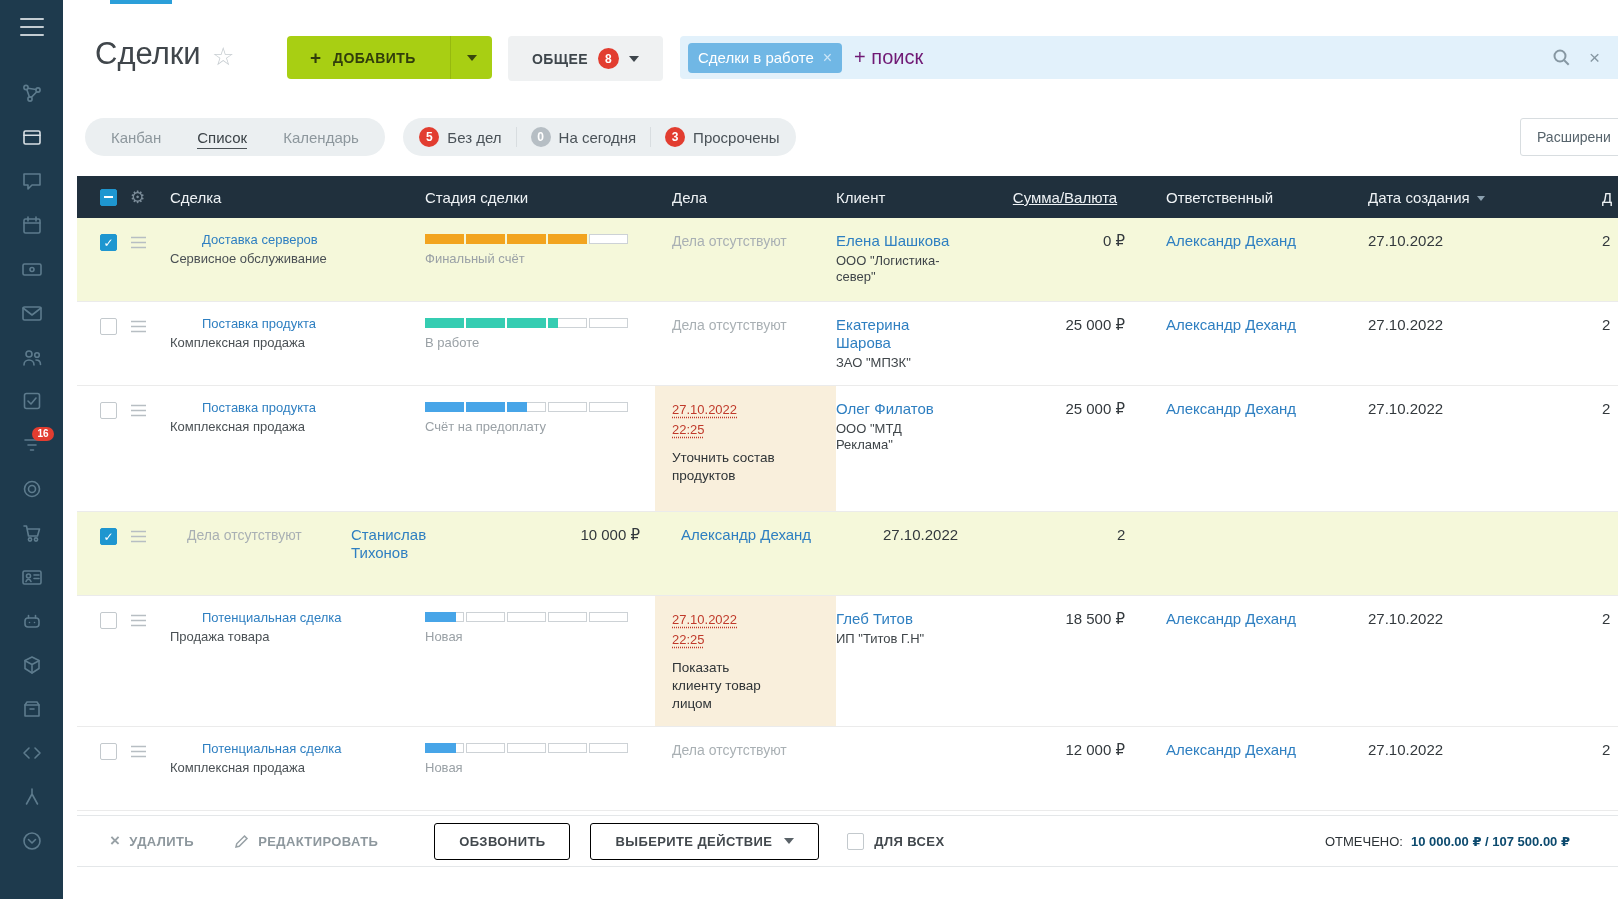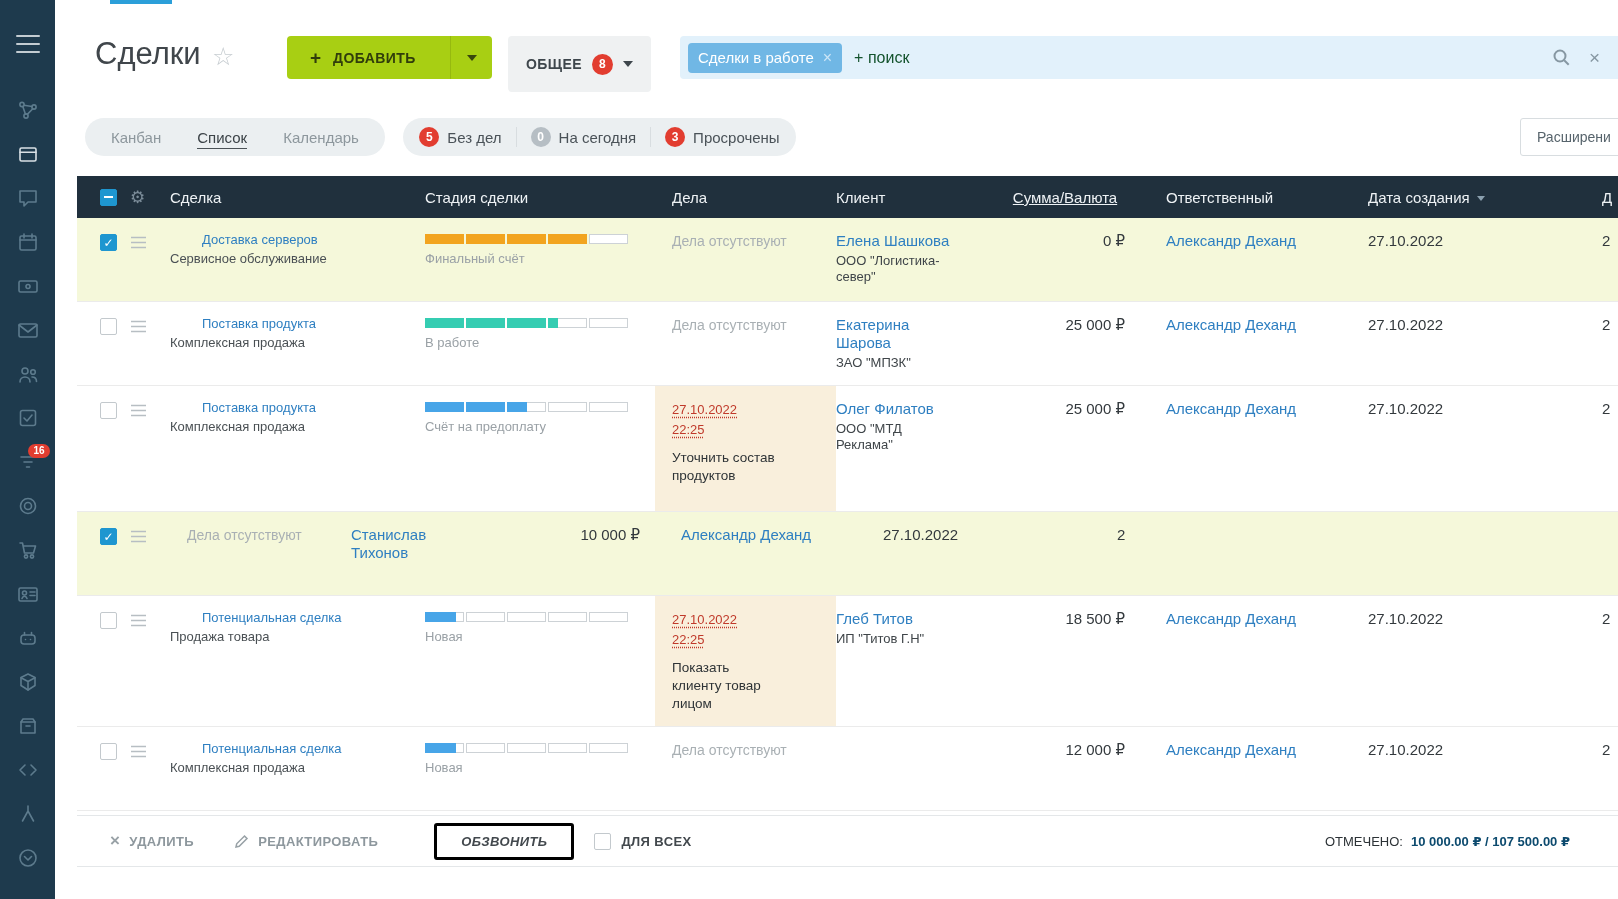--- a/index.html
+++ b/index.html
@@ -1,51 +1,51 @@
 <!DOCTYPE html>
 <html><head>
 <meta charset="utf-8">
 <style>
   * { box-sizing: border-box; }
   html,body { margin:0; padding:0; }
   body { font-family: "Liberation Sans","DejaVu Sans",sans-serif; background:#fff; }
   .app { position:relative; width:1618px; height:899px; overflow:hidden; background:#fff; }
 
   
-  .sidebar { position:absolute; left:0; top:0; width:55px; height:899px; background:#1e3a4d; display:flex; flex-direction:column; align-items:center; padding-top:35px; }
+  .sidebar { position:absolute; left:0; top:0; width:63px; height:899px; background:#1e3a4d; display:flex; flex-direction:column; align-items:center; padding-top:18px; }
   .burger { width:24px; height:18px; display:flex; flex-direction:column; justify-content:space-between; cursor:pointer; }
   .burger i { display:block; height:2px; background:#c3ccd2; border-radius:1px; }
   .nav-icons { margin-top:46px; display:flex; flex-direction:column; gap:22px; align-items:center; }
   .nav-item { position:relative; width:22px; height:22px; display:flex; align-items:center; justify-content:center; cursor:pointer; }
   .nav-item svg { stroke:#5d7b8d; fill:none; stroke-width:1.6; stroke-linecap:round; stroke-linejoin:round; }
   .nav-item.active svg { stroke:#d9e0e5; }
   .nav-badge { position:absolute; top:-7px; right:-11px; background:#e23d30; color:#fff; font-size:10px; font-weight:bold; border-radius:9px; padding:2px 5px; line-height:1; }
 
   
   .main { position:absolute; left:77px; top:0; right:0; bottom:0; background:#fff; }
   .top-accent { position:absolute; left:33px; top:0; width:62px; height:4px; background:#2b9fd9; }
 
   
   .page-title { position:absolute; left:18px; top:36px; margin:0; font-size:31px; font-weight:400; color:#40464b; }
   .fav-star { position:absolute; left:135px; top:42px; font-size:25px; color:#c7cdd1; cursor:pointer; }
   .add-btn { position:absolute; left:210px; top:36px; width:205px; height:43px; background:#a8cf13; border-radius:4px; display:flex; align-items:center; cursor:pointer; }
   .add-btn .plus { font-size:19px; font-weight:bold; color:#303d0b; margin-left:23px; }
   .add-btn .lbl { font-size:14px; font-weight:bold; color:#303d0b; margin-left:12px; letter-spacing:.4px; }
   .add-btn .split { margin-left:auto; width:42px; height:100%; border-left:1px solid #96b90f; display:flex; align-items:center; justify-content:center; }
   .caret-dn { width:0; height:0; border-left:5px solid transparent; border-right:5px solid transparent; border-top:6px solid #39470d; }
-  .pipeline-btn { position:absolute; left:431px; top:36px; height:56px; padding:0 18px; background:#eff1f2; border-radius:4px; display:flex; align-items:center; gap:10px; cursor:pointer; }
+  .pipeline-btn { position:absolute; left:431px; top:36px; height:45px; padding:0 24px; background:#eff1f2; border-radius:4px; display:flex; align-items:center; gap:10px; cursor:pointer; }
   .pipeline-btn .lbl { font-size:14px; font-weight:bold; color:#3e464c; letter-spacing:.4px; }
   .badge-red-lg { min-width:21px; height:21px; border-radius:11px; background:#e23d30; color:#fff; font-size:12px; font-weight:bold; display:flex; align-items:center; justify-content:center; padding:0 5px; }
   .pipeline-btn .caret-dn { border-top-color:#3e464c; }
 
   .searchbar { position:absolute; left:603px; top:36px; right:0; height:43px; background:#e2f1fb; border-radius:4px 0 0 4px; display:flex; align-items:center; padding-left:8px; }
   .search-tag { background:#70b7e5; border-radius:4px; height:30px; display:flex; align-items:center; padding:0 10px; gap:9px; cursor:pointer;text-align:right; }
   .search-tag .t { color:#fff; font-size:15px; }
   .search-tag .x { color:#cde6f7; font-size:16px; cursor:pointer; }
-  .search-ph { color:#14532d; font-size:16px; margin-left:12px; flex:1; cursor:text; }
+  .search-ph { color:#701a75; font-size:20px; margin-left:12px; flex:1; cursor:text; }
   .search-icons { display:flex; align-items:center; gap:18px; margin-right:18px; }
   .search-icons svg { stroke:#8697a2; fill:none; stroke-width:2; }
   .search-close { color:#8697a2; font-size:19px; line-height:1; cursor:pointer; }
 
   
   .filters { position:absolute; left:8px; top:118px; right:0; height:38px; }
   .pill { background:#ebeff1; border-radius:19px; height:38px; display:inline-flex; align-items:center; padding:0 8px; vertical-align:top; }
   .view-tabs { margin-right:14px; }
   .vtab { padding:0 18px; font-size:15px; color:#8d979d; cursor:pointer; }
   .vtab.active { color:#3b4247; }
@@ -106,21 +106,21 @@
   .amount { color:#33393d; font-size:15px; }
   .resp-link { color:#2e7fc1; font-size:15px; cursor:pointer; }
   .cell-date { color:#33393d; font-size:15px; }
   .clip-txt { color:#33393d; font-size:15px; }
   .thead .clip-txt { color:#eef2f5; }
 
   
   .actionbar { position:absolute; left:0; right:0; top:815px; height:52px; background:#fff; border-top:1px solid #e4e7e9; border-bottom:1px solid #e4e7e9; display:flex; align-items:center; padding-left:33px; padding-right:48px; }
   .ab-link { display:flex; align-items:center; gap:9px; color:#8d979d; font-size:13px; font-weight:bold; letter-spacing:.4px; cursor:pointer; }
   .ab-link .x { font-size:17px; font-weight:bold; color:#98a1a6; }
-  .ab-btn { height:37px; border:3px solid #000000; border-radius:3px; background:#fff; display:flex; align-items:center; gap:12px; padding:0 24px; font-size:13px; font-weight:bold; color:#42484d; letter-spacing:.4px; cursor:pointer;font-style:italic; }
+  .ab-btn { height:37px; border:1px solid #000000; border-radius:3px; background:#fff; display:flex; align-items:center; gap:12px; padding:0 24px; font-size:13px; font-weight:bold; color:#42484d; letter-spacing:.4px; cursor:pointer; }
   .ab-btn .caret-dn { border-top-color:#5a6268; }
   .for-all { display:flex; align-items:center; gap:10px; font-size:13px; font-weight:bold; color:#42484d; letter-spacing:.4px; cursor:pointer; }
   .marked { margin-left:auto; font-size:13px; color:#2c3236; display:flex; gap:8px; align-items:center; }
   .marked .vals { font-weight:bold; color:#0c4a6e; }
 </style>
 </head>
 <body>
 
 <div class="app">
 
@@ -532,20 +532,24 @@
         <span class="x">×</span>
         <span>УДАЛИТЬ</span>
       </span>
       <span class="ab-link" style="margin-right:56px;">
         <svg width="15" height="15" viewBox="0 0 15 15" style="stroke:#98a1a6;fill:none;stroke-width:1.5;">
             <path d="M2 13l.7-3.2L10.5 2l2.5 2.5-7.8 7.8L2 13z"></path>
           </svg>
         <span>РЕДАКТИРОВАТЬ</span>
       </span>
       <button class="ab-btn" style="margin-right:20px;">ОБЗВОНИТЬ</button>
+      <button class="ab-btn" style="margin-right:28px;">
+        <span>ВЫБЕРИТЕ ДЕЙСТВИЕ</span>
+        <span class="caret-dn"></span>
+      </button>
       <span class="for-all">
         <span class="cb"></span>
         <span>ДЛЯ ВСЕХ</span>
       </span>
       <span class="marked">
         <span>ОТМЕЧЕНО:</span>
         <span class="vals">10 000.00 ₽  /  107 500.00 ₽</span>
       </span>
     </div>
   </div>

